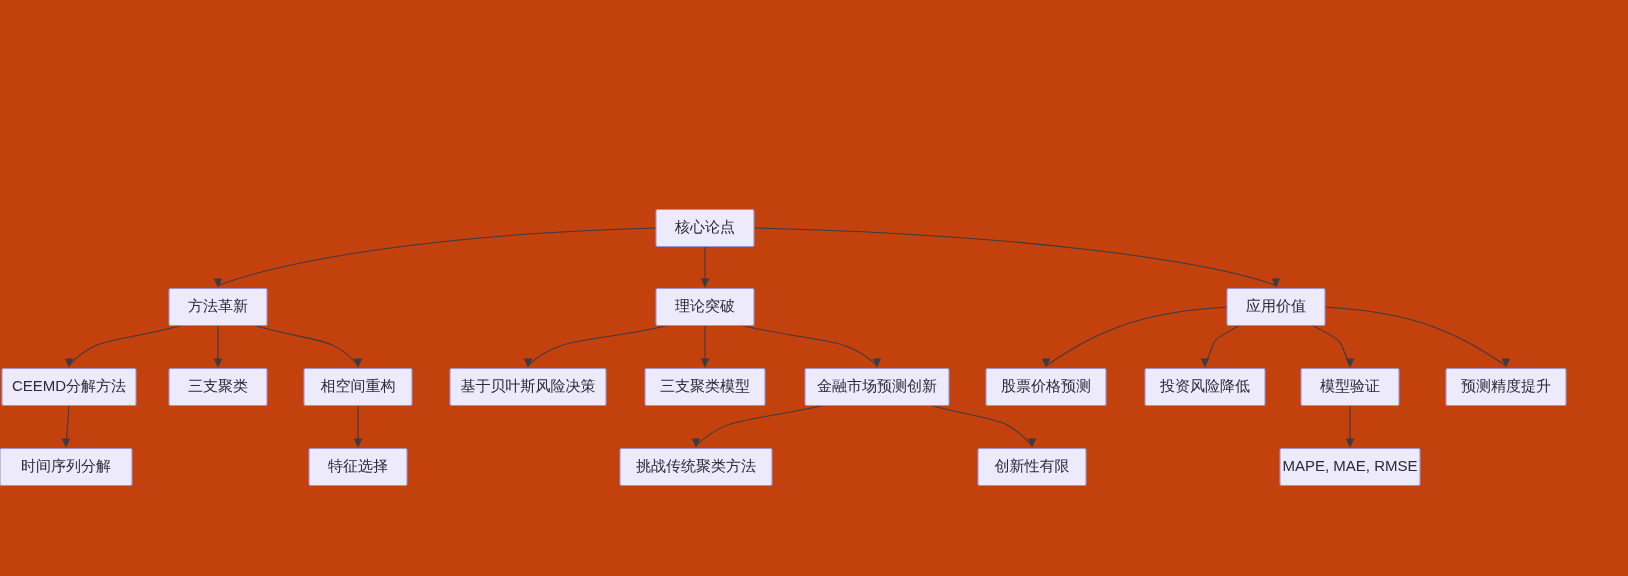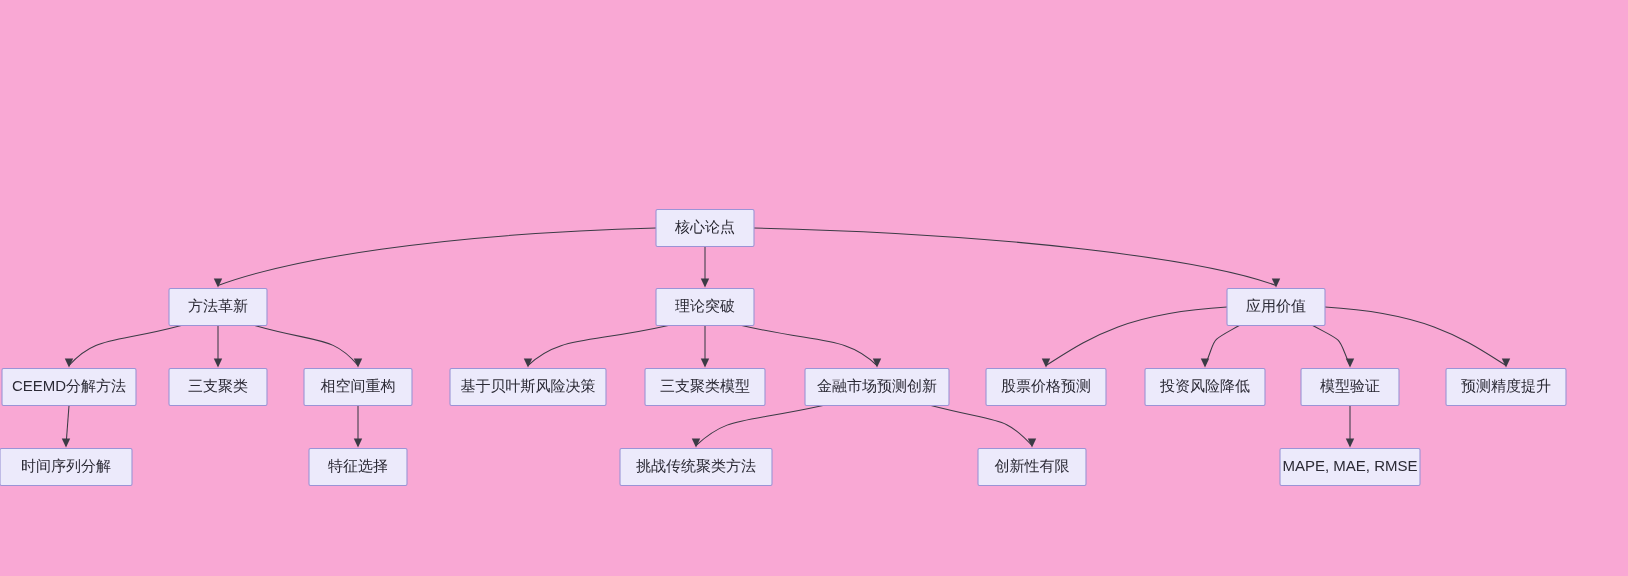--- a/index.html
+++ b/index.html
@@ -11,21 +11,21 @@
   body {
     width: 1628px;
     height: 576px;
     font-family: "Liberation Sans", "DejaVu Sans", sans-serif;
     overflow: hidden;
   }
   #diagram-root {
     position: relative;
     width: 1628px;
     height: 576px;
-    background: #f9a8d4;
+    background: #c2410c;
   }
   #flow-svg {
     position: absolute;
     top: 0;
     left: 0;
     width: 1628px;
     height: 576px;
     display: block;
   }
   .node-rect {

